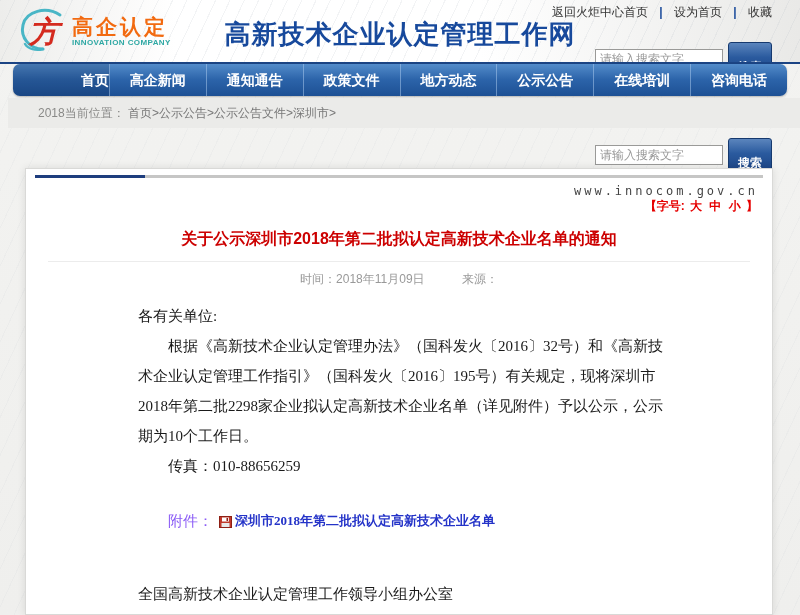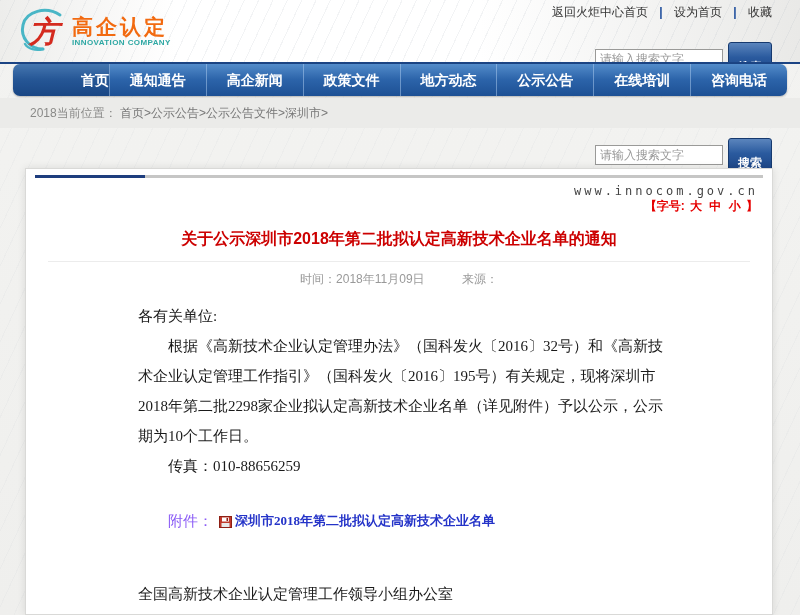--- a/index.html
+++ b/index.html
@@ -38,21 +38,21 @@
   .nav-topline{position:absolute;top:62px;left:0;right:0;height:2px;background:#1b4484;}
   .navbar{position:absolute;top:64px;left:13px;right:13px;height:32px;display:flex;
     border-radius:7px;overflow:hidden;
     background:linear-gradient(180deg,#538cca 0%,#2c64aa 48%,#1d5094 100%);
     box-shadow:0 1px 2px rgba(0,0,0,.25);}
   .nav-item{flex:1;color:#fff;font-weight:bold;font-size:14px;line-height:32px;
     text-align:center;cursor:pointer;border-right:1px solid rgba(175,205,240,.5);}
   .nav-item:last-child{border-right:none;}
   .nav-item.active{background:rgba(10,25,60,.18);text-align:right;}
   
-  .breadcrumb{position:absolute;top:98px;left:0;right:0;height:30px;background:#ebebe9;
+  .breadcrumb{position:absolute;top:98px;left:8px;right:0;height:30px;background:#ebebe9;
     line-height:30px;font-size:12px;color:#8a8a88;padding-left:30px;box-sizing:border-box;}
   .breadcrumb .crumb-path{color:#777;cursor:pointer;}
   
   .panel{position:absolute;top:168px;left:25px;width:748px;height:447px;background:#fff;
     border:1px solid #d9d9d7;box-shadow:0 0 8px rgba(0,0,0,.10);box-sizing:border-box;
     overflow:hidden;}
   .rule{margin:6px 9px 0;height:3px;
     background:linear-gradient(to right,#1e3e7e 0,#1e3e7e 110px,#c6c6c5 110px);}
   .url-row{display:flex;justify-content:center;align-items:flex-end;
     margin:6px 14px 8px 18px;flex-direction:column;}
@@ -85,38 +85,39 @@
       <svg class="logo-mark" viewBox="0 0 52 52">
         <path d="M44 10 C30 1 10 6 7 20 C4 33 14 44 27 44" fill="none" stroke="#49b6c6" stroke-width="3" stroke-linecap="round"></path>
         <path d="M27 44 C20 46 12 44 9 39" fill="none" stroke="#49b6c6" stroke-width="2.4" stroke-linecap="round"></path>
         <text x="13" y="37" font-size="30" font-family="Liberation Serif, serif" font-style="italic" font-weight="bold" fill="#d42a1e">方</text>
       </svg>
       <div class="logo-txt">
         <div class="logo-cn">高企认定</div>
         <div class="logo-en">INNOVATION COMPANY</div>
       </div>
     </div>
+    <div class="site-title">高新技术企业认定管理工作网</div>
     <div class="top-links">
       <span class="lnk">返回火炬中心首页</span>
       <span class="sep">|</span>
       <span class="lnk">设为首页</span>
       <span class="sep">|</span>
       <span class="lnk">收藏</span>
     </div>
     <div class="search-box search-header">
       <input class="search-input" placeholder="请输入搜索文字" style="">
       <button class="search-btn">搜索</button>
     </div>
   </div>
 
   <div class="nav-topline"></div>
   <div class="navbar">
     <div class="nav-item active">首页</div>
+    <div class="nav-item">高企新闻</div>
     <div class="nav-item">通知通告</div>
-    <div class="nav-item">高企新闻</div>
     <div class="nav-item">政策文件</div>
     <div class="nav-item">地方动态</div>
     <div class="nav-item">公示公告</div>
     <div class="nav-item">在线培训</div>
     <div class="nav-item">咨询电话</div>
   </div>
 
   <div class="breadcrumb">
     <span class="crumb-label">2018当前位置：</span>
     <span class="crumb-path">首页&gt;公示公告&gt;公示公告文件&gt;深圳市&gt;</span>

